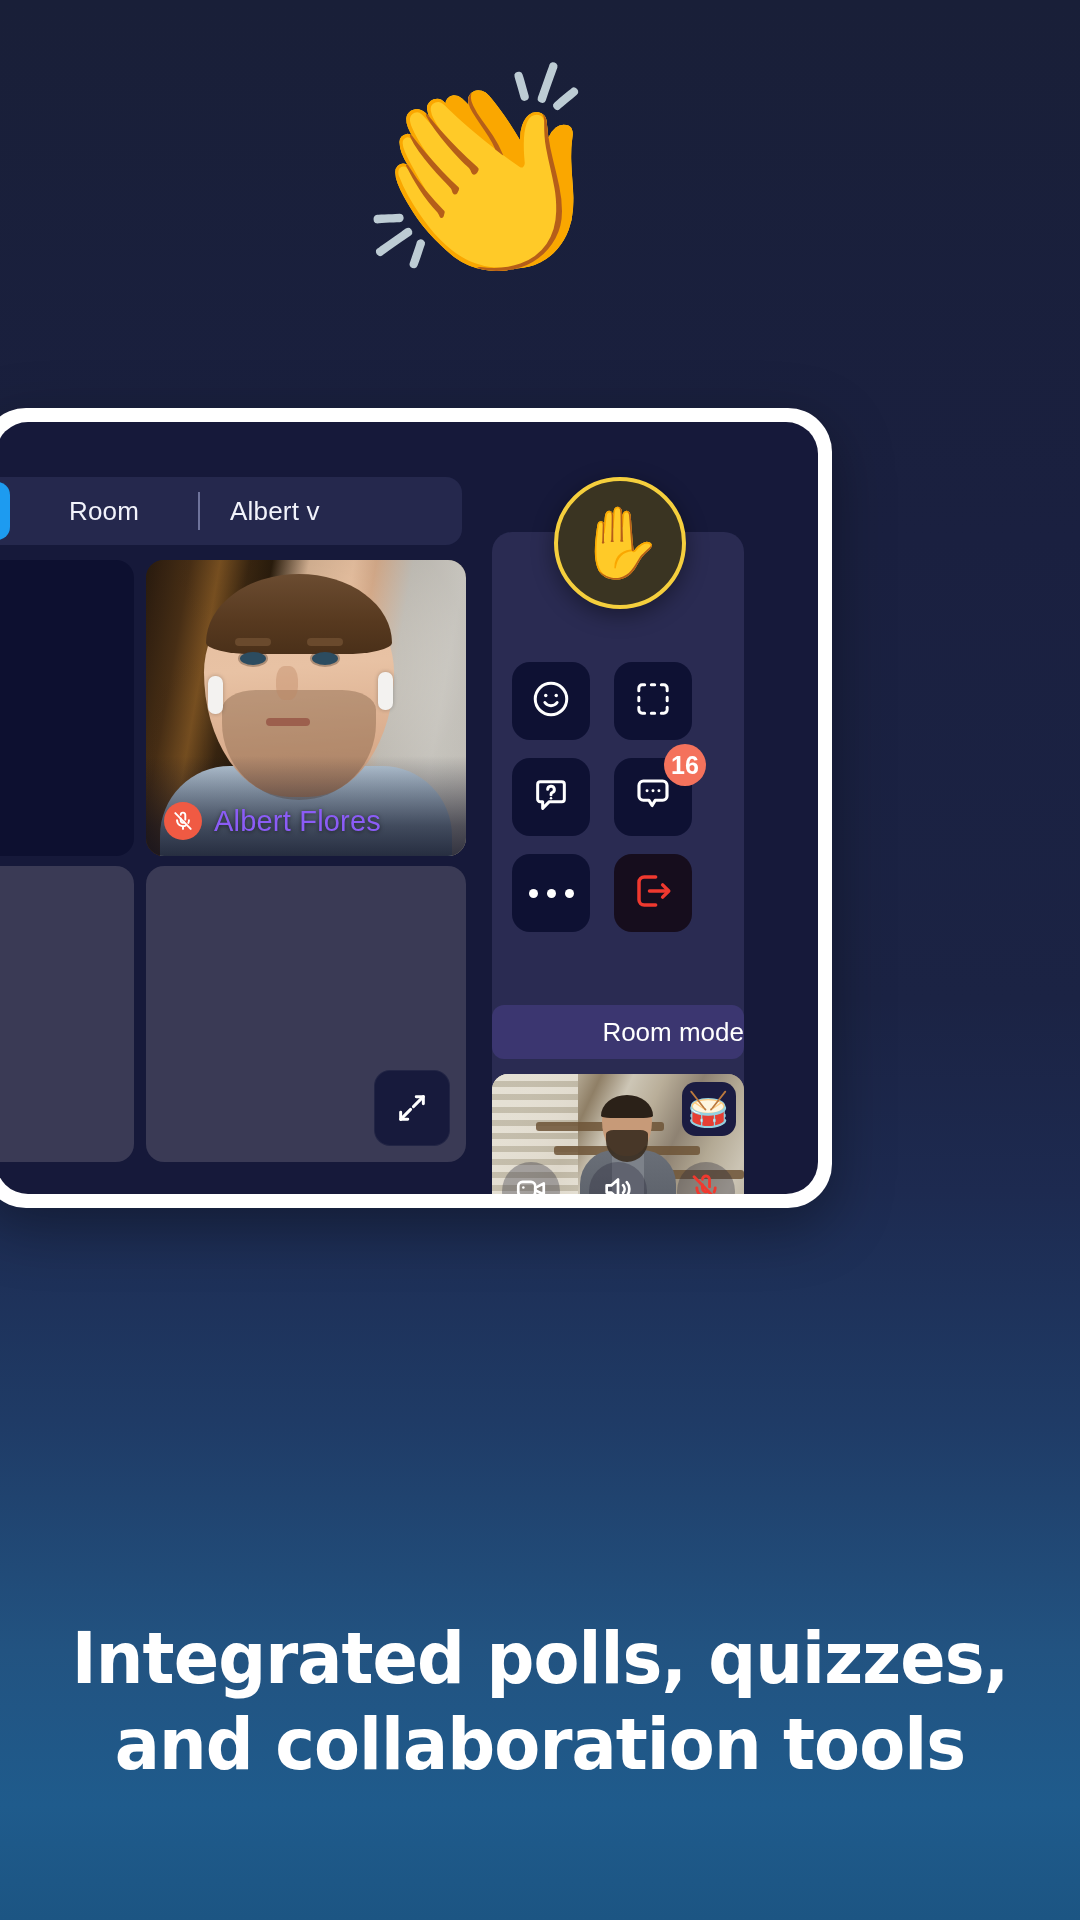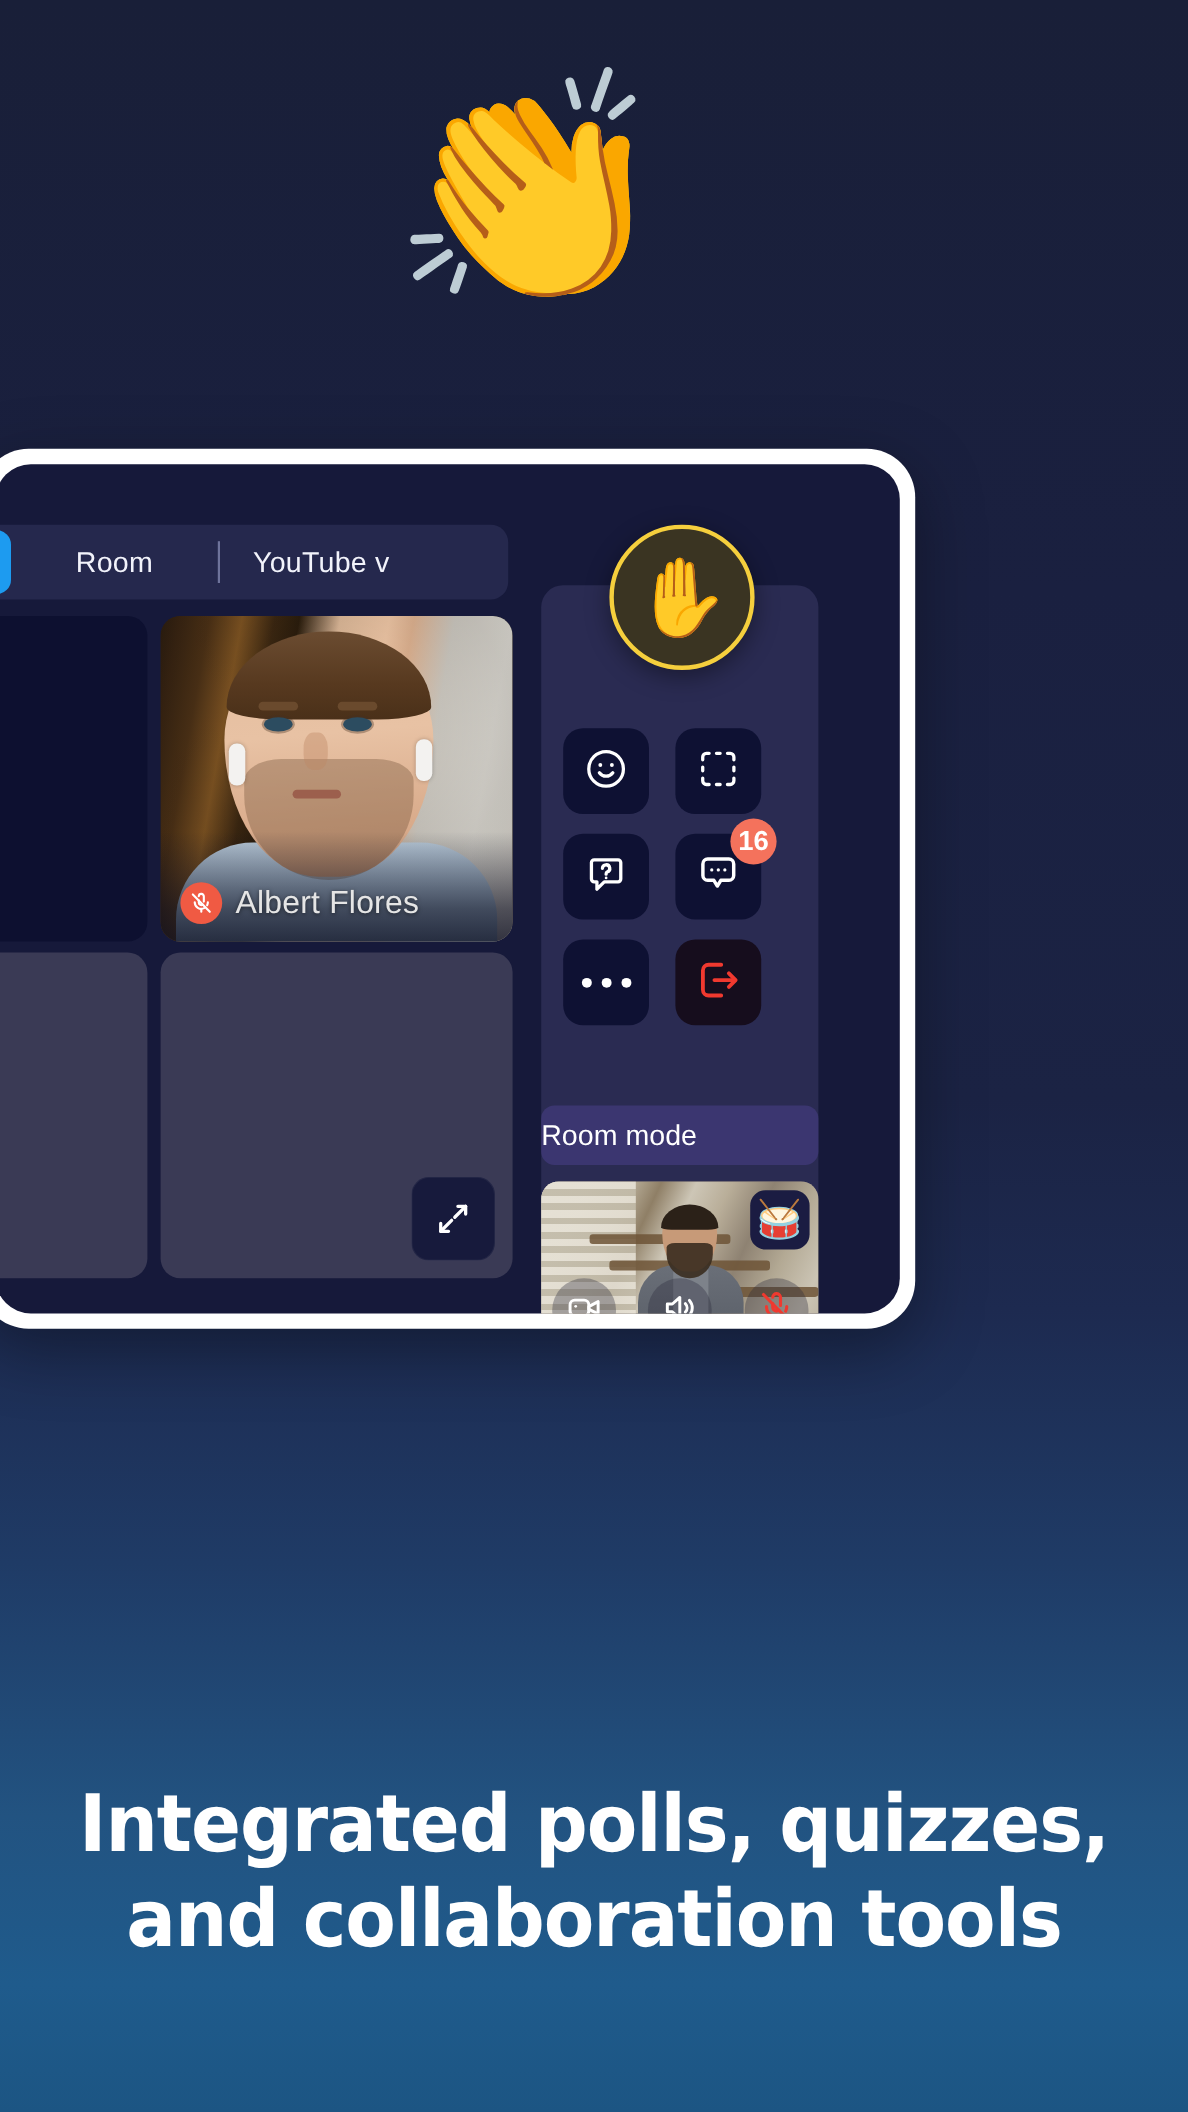--- a/index.html
+++ b/index.html
@@ -200,21 +200,21 @@
     display: flex; align-items: center; gap: 12px;
   }
   .mic-off-badge {
     width: 38px; height: 38px;
     border-radius: 50%;
     background: #f05a43;
     display: flex; align-items: center; justify-content: center;
     flex: none;
   }
   .name-text {
-    color: #e5e5e5;
+    color: #8b5cf6;
     font-size: 29px;
     letter-spacing: .2px;
     text-shadow: 0 1px 4px rgba(0,0,0,.55);
     white-space: nowrap;
   }
   .name-scrim {
     position: absolute;
     left: 0; right: 0; bottom: 0; height: 100px;
     background: linear-gradient(180deg, rgba(10,12,30,0) 0%, rgba(10,12,30,.62) 70%, rgba(10,12,30,.78) 100%);
   }
@@ -285,21 +285,21 @@
   .dots i {
     width: 9px; height: 9px; border-radius: 50%;
     background: #ffffff; display: block;
   }
   .room-mode {
     position: absolute;
     left: 496px; top: 583px;
     width: 252px; height: 54px;
     border-radius: 12px;
     background: #3b3670;
-    display: flex; align-items: center; justify-content: flex-start;
+    display: flex; align-items: center; justify-content: flex-end;
     color: #ffffff;
     font-size: 26px;
     z-index: 5;
   }
   
   .self-view {
     position: absolute;
     left: 496px; top: 652px;
     width: 252px; height: 152px;
     border-radius: 16px;
@@ -416,21 +416,21 @@
     <div class="clap">👏</div>
   </div>
 
   <div class="device-card">
     <div class="device-inner">
 
       <div class="tabbar">
         <div class="tab-pill"></div>
         <div class="tab-label tab-a">Room</div>
         <div class="tab-sep"></div>
-        <div class="tab-label tab-b">YouTube v</div>
+        <div class="tab-label tab-b">Albert v</div>
       </div>
 
       <div class="grid">
 
         <div class="tile tile-a">
           
           
         </div>
 
         <div class="tile tile-b">

